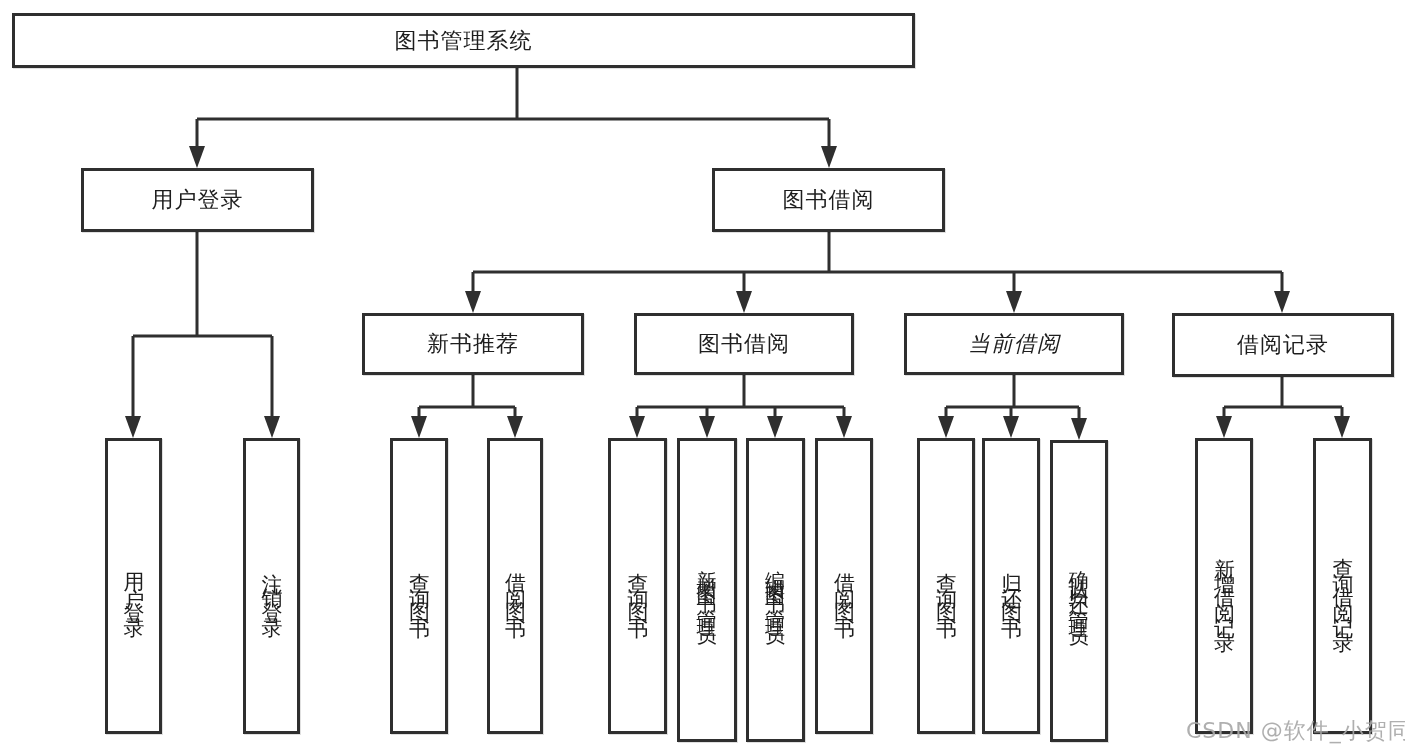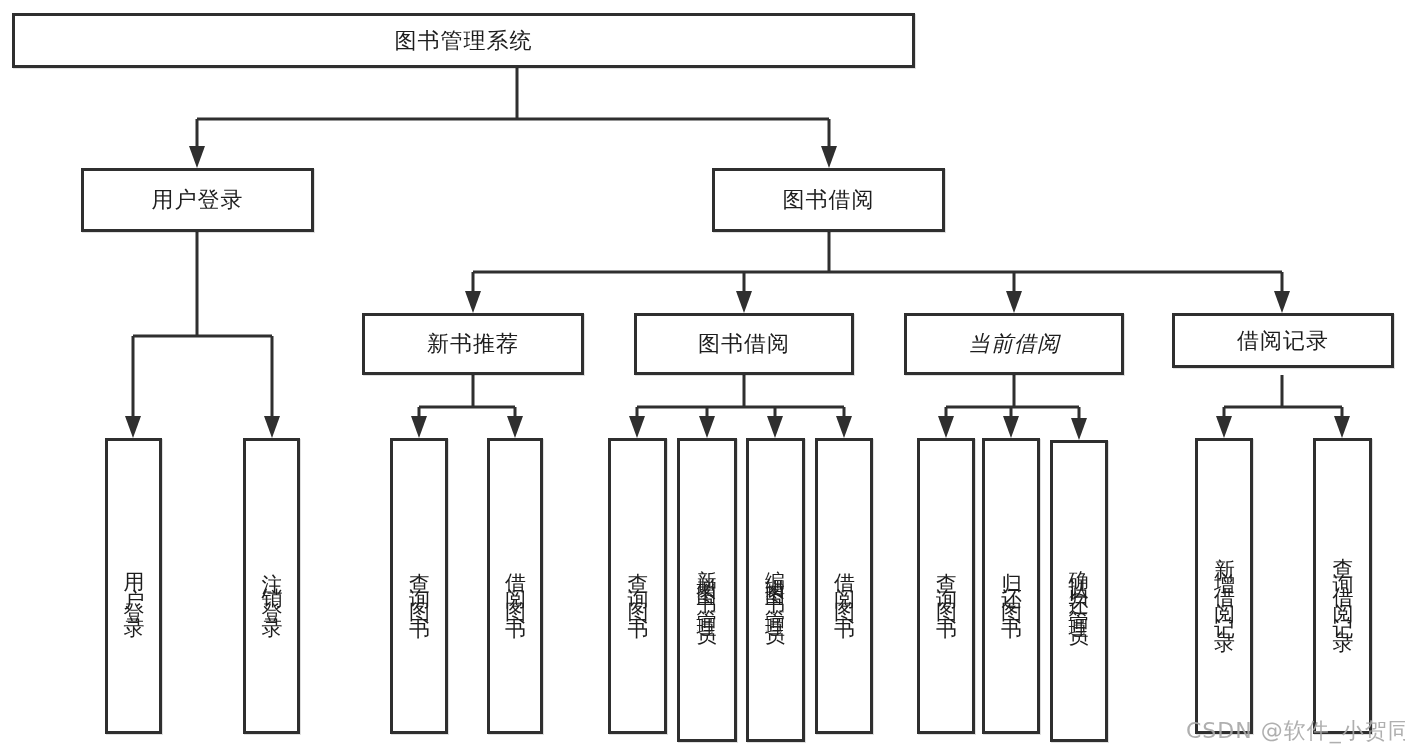--- a/index.html
+++ b/index.html
@@ -110,21 +110,21 @@
 
   <div class="node" style="left:362px; top:313px; width:222px; height:62px;">
     <span class="hlabel">新书推荐</span>
   </div>
   <div class="node" style="left:634px; top:313px; width:220px; height:62px;">
     <span class="hlabel">图书借阅</span>
   </div>
   <div class="node" style="left:904px; top:313px; width:220px; height:62px;font-style:italic;">
     <span class="hlabel">当前借阅</span>
   </div>
-  <div class="node" style="left:1172px; top:313px; width:222px; height:55px;">
+  <div class="node" style="left:1172px; top:313px; width:222px; height:64px;">
     <span class="hlabel">借阅记录</span>
   </div>
 
   <div class="node leaf" style="left:105px; top:438px; width:57px; height:296px;">
     <span class="vtext">用户登录</span>
   </div>
   <div class="node leaf" style="left:243px; top:438px; width:57px; height:296px;">
     <span class="vtext">注销登录</span>
   </div>
 

